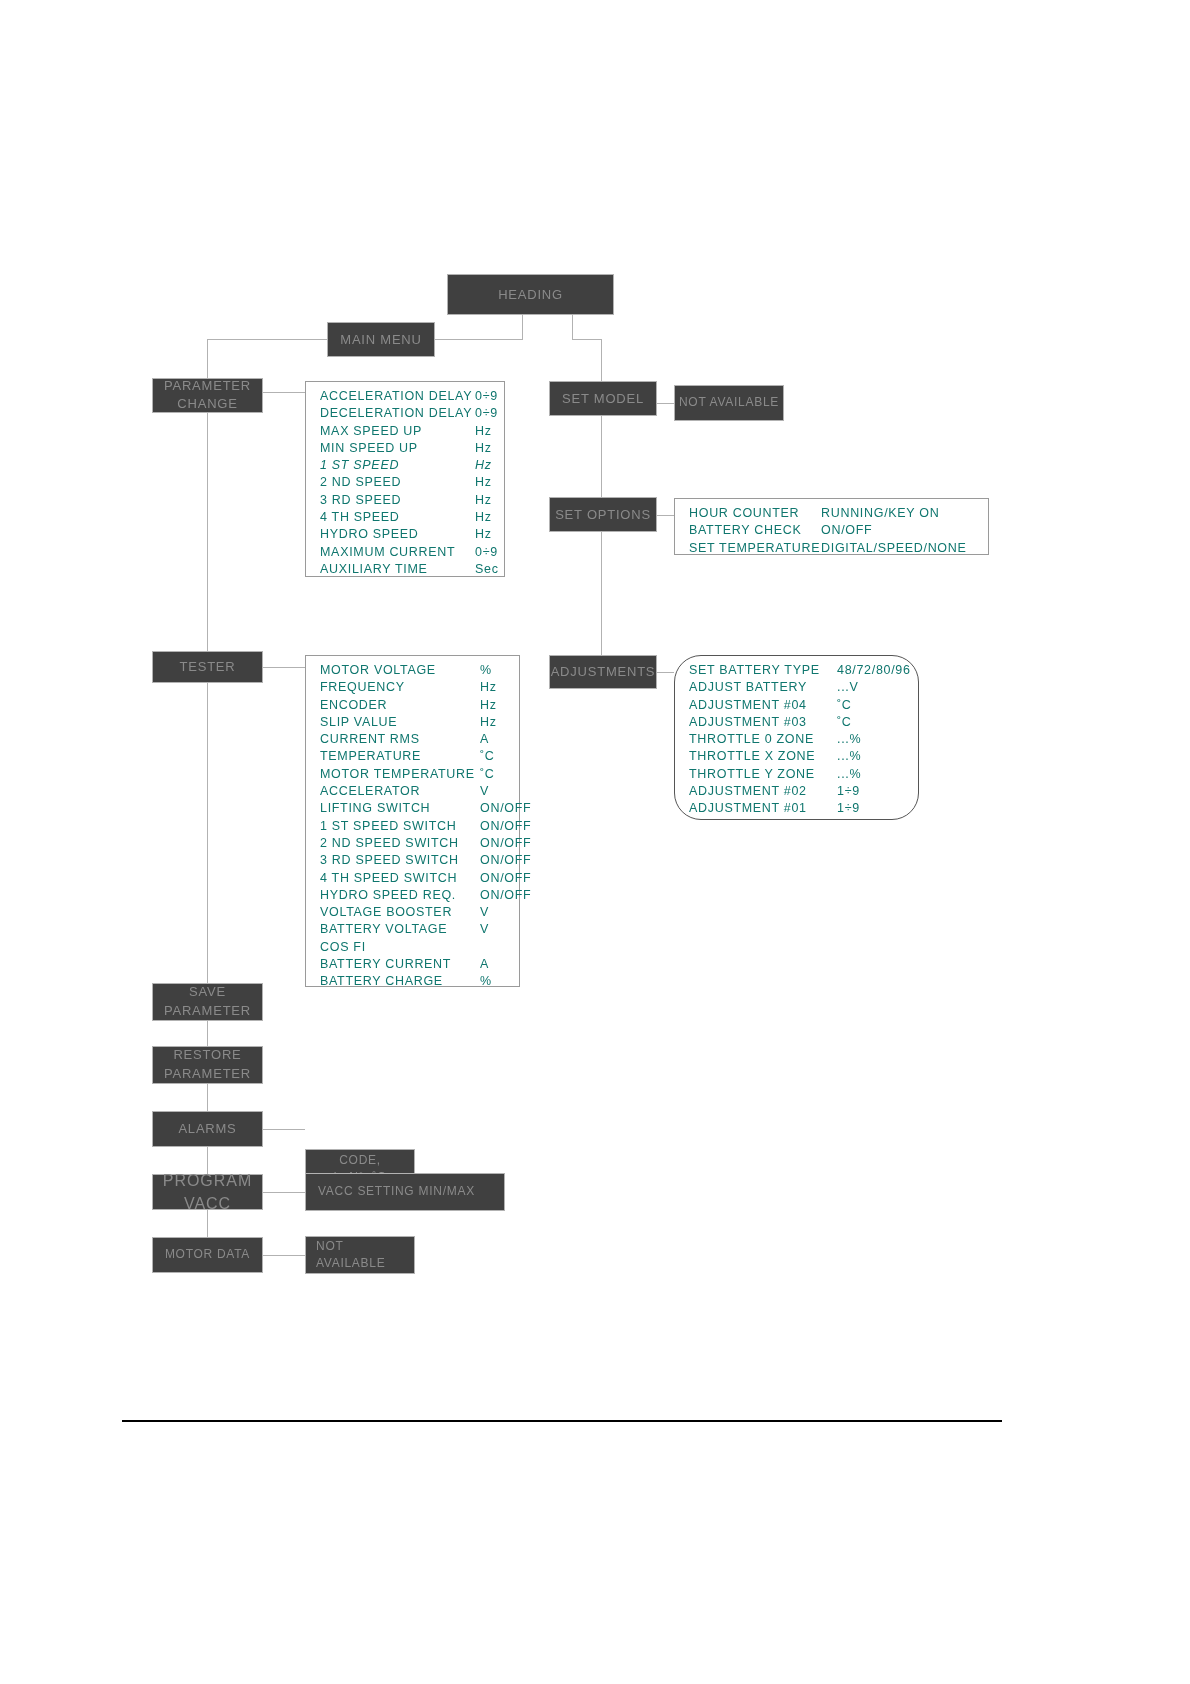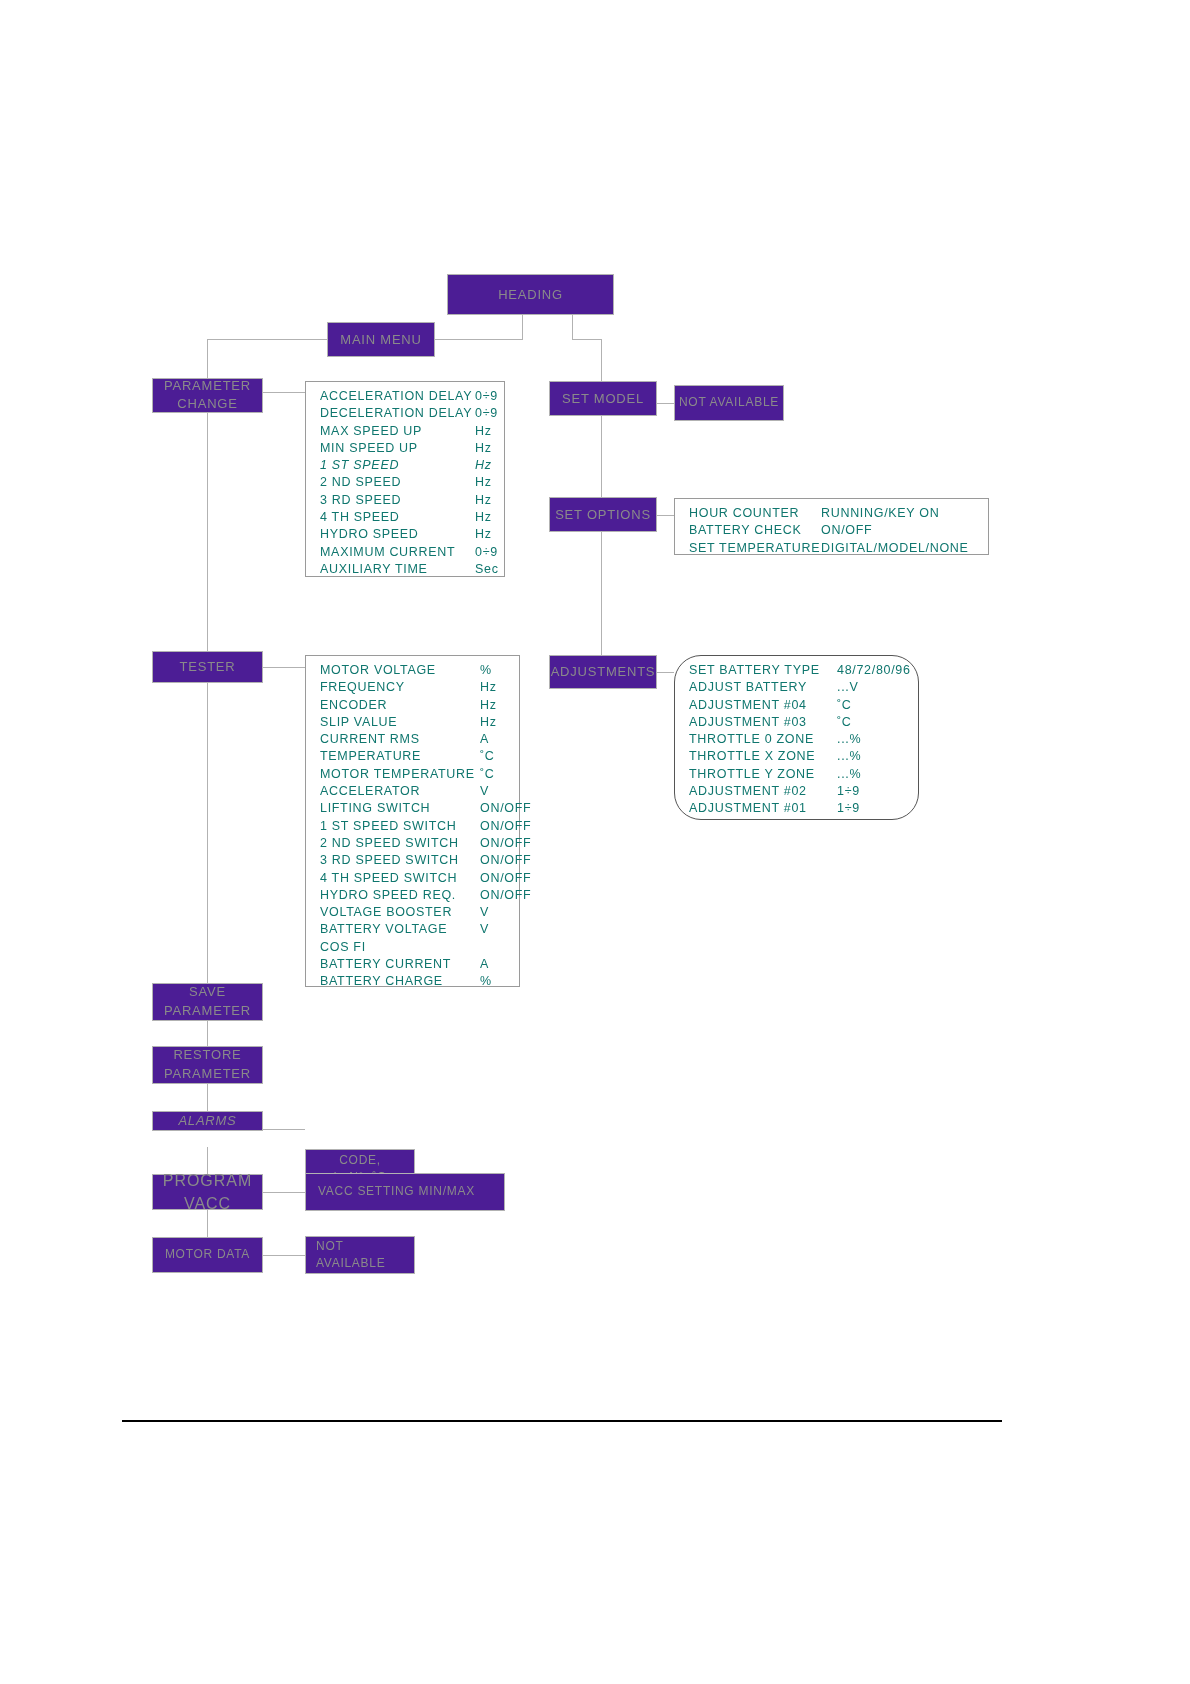--- a/index.html
+++ b/index.html
@@ -1,21 +1,21 @@
 <!DOCTYPE html>
 <html><head>
 <meta charset="utf-8">
 <style>
   html,body{margin:0;padding:0;background:#ffffff;}
   body{width:1190px;height:1684px;position:relative;
        font-family:"Liberation Sans","DejaVu Sans",sans-serif;
        color:#8a8a8a;-webkit-font-smoothing:antialiased;}
   #page{position:absolute;left:0;top:0;width:1190px;height:1684px;overflow:hidden;}
 
-  .box{position:absolute;border:1px solid #b2b2b2;background:#4c1d95;
+  .box{position:absolute;border:1px solid #b2b2b2;background:#404040;
        box-sizing:border-box;}
   .box .ctr{position:absolute;left:0;right:0;top:50%;transform:translateY(-50%);
             text-align:center;line-height:1.45;letter-spacing:.06em;
             font-size:13px;color:#8a8a8a;white-space:pre-line;}
 
   .line{position:absolute;background:#b2b2b2;}
   .h{height:1px;}
   .v{width:1px;}
 
   
@@ -81,21 +81,21 @@
   <div class="box" style="left:152px;top:983px;width:111px;height:38px;">
     <div class="ctr">SAVE
 PARAMETER</div>
   </div>
 
   <div class="box" style="left:152px;top:1046px;width:111px;height:38px;">
     <div class="ctr">RESTORE
 PARAMETER</div>
   </div>
 
-  <div class="box" style="left:152px;top:1111px;width:111px;height:20px;font-style:italic;">
+  <div class="box" style="left:152px;top:1111px;width:111px;height:36px;">
     <div class="ctr">ALARMS</div>
   </div>
 
   <div class="box" style="left:152px;top:1174px;width:111px;height:36px;">
     <div class="ctr" style="font-size:16px;">PROGRAM  VACC</div>
   </div>
 
   <div class="box" style="left:152px;top:1237px;width:111px;height:36px;">
     <div class="ctr" style="font-size:12px;">MOTOR  DATA</div>
   </div>
@@ -259,21 +259,21 @@
       <div class="row" style="position: relative;">
         <span class="k">HOUR  COUNTER</span>
         <span class="u" style="left: 132px;">RUNNING/KEY  ON</span>
       </div>
       <div class="row" style="position: relative;">
         <span class="k">BATTERY  CHECK</span>
         <span class="u" style="left: 132px;">ON/OFF</span>
       </div>
       <div class="row" style="position: relative;">
         <span class="k">SET  TEMPERATURE</span>
-        <span class="u" style="left: 132px;">DIGITAL/MODEL/NONE</span>
+        <span class="u" style="left: 132px;">DIGITAL/SPEED/NONE</span>
       </div>
     </div>
 
   <div class="listbox" id="lb-adjust" style="left:674px;top:655px;width:245px;height:165px;border-color:#555;border-radius:27px;">
       <div class="row" style="position: relative;">
         <span class="k">SET  BATTERY  TYPE</span>
         <span class="u" style="left: 148px;">48/72/80/96</span>
       </div>
       <div class="row" style="position: relative;">
         <span class="k">ADJUST  BATTERY</span>

